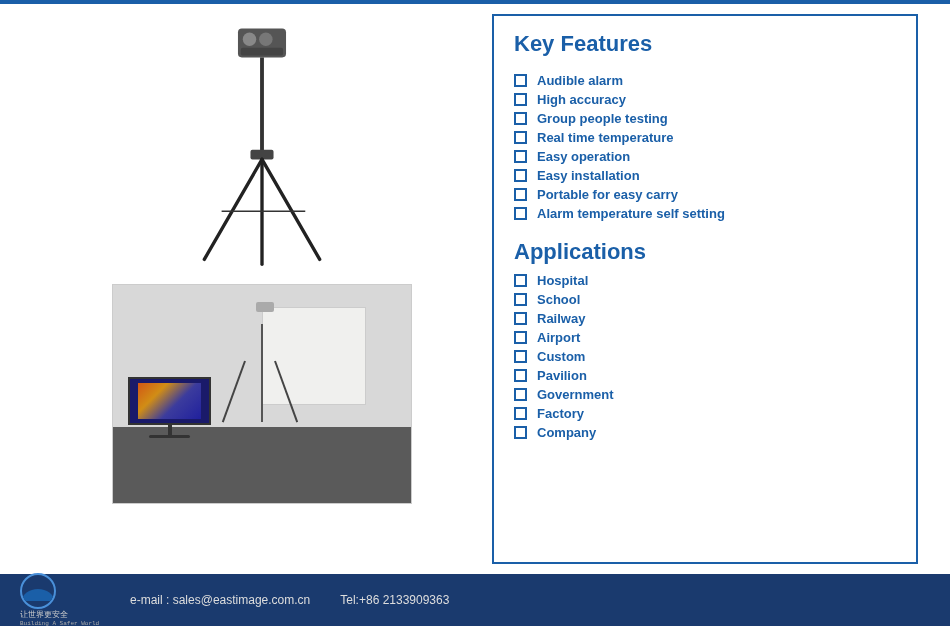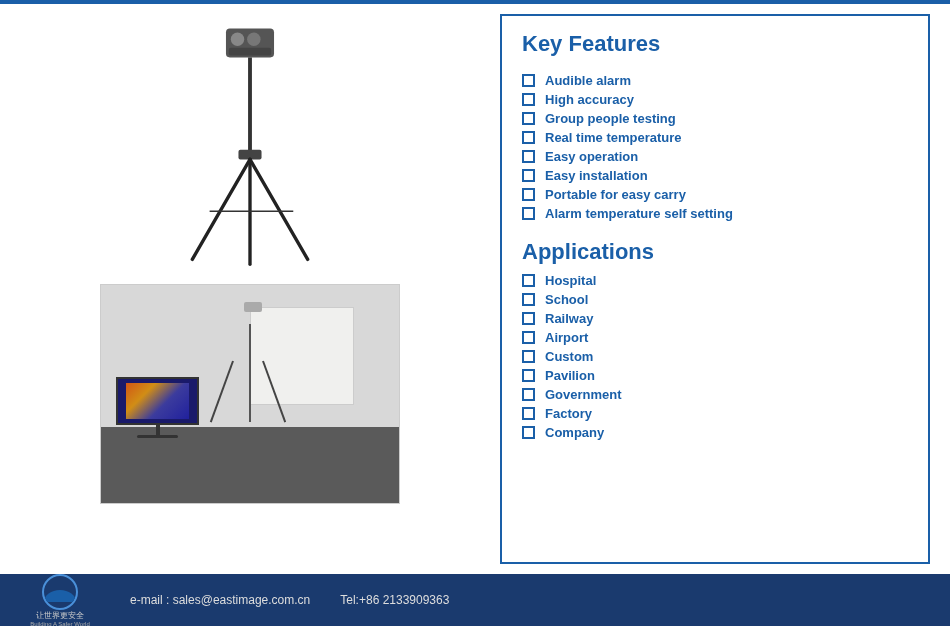--- a/index.html
+++ b/index.html
@@ -16,22 +16,21 @@
     
     .top-bar {
       height: 4px;
       background: #1a5fa8;
       width: 100%;
     }
 
     .main-content {
       display: flex;
       flex: 1;
-      padding: 10px 20px;
-      gap: 20px;
+      padding: 10px 32px;
       border-radius: 6px;
     }
 
     
     .left-panel {
       width: 460px;
       display: flex;
       flex-direction: column;
       align-items: center;
       gap: 10px;
@@ -232,22 +231,22 @@
       align-items: center;
       padding: 8px 20px;
       gap: 30px;
       height: 52px;
       flex-shrink: 0;
     }
 
     .footer-logo {
       display: flex;
       flex-direction: column;
-      align-items: center;
       width: 80px;
+      font-family: Liberation Mono, monospace;
     }
 
     .logo-circle {
       width: 36px;
       height: 36px;
       border-radius: 50%;
       border: 2px solid #4a90d9;
       display: flex;
       align-items: center;
       justify-content: center;

